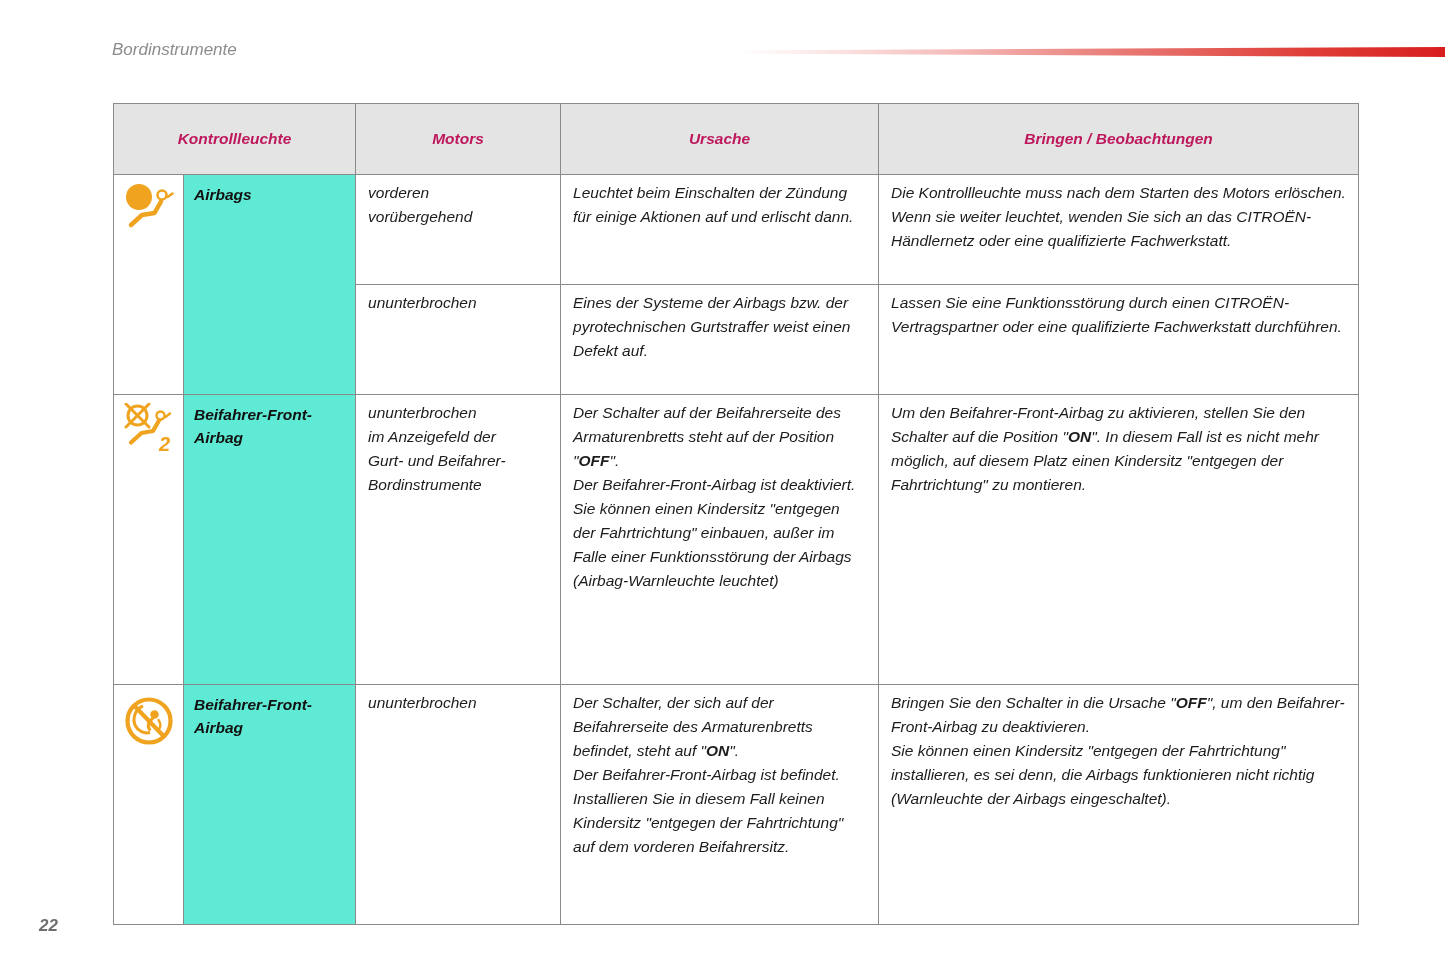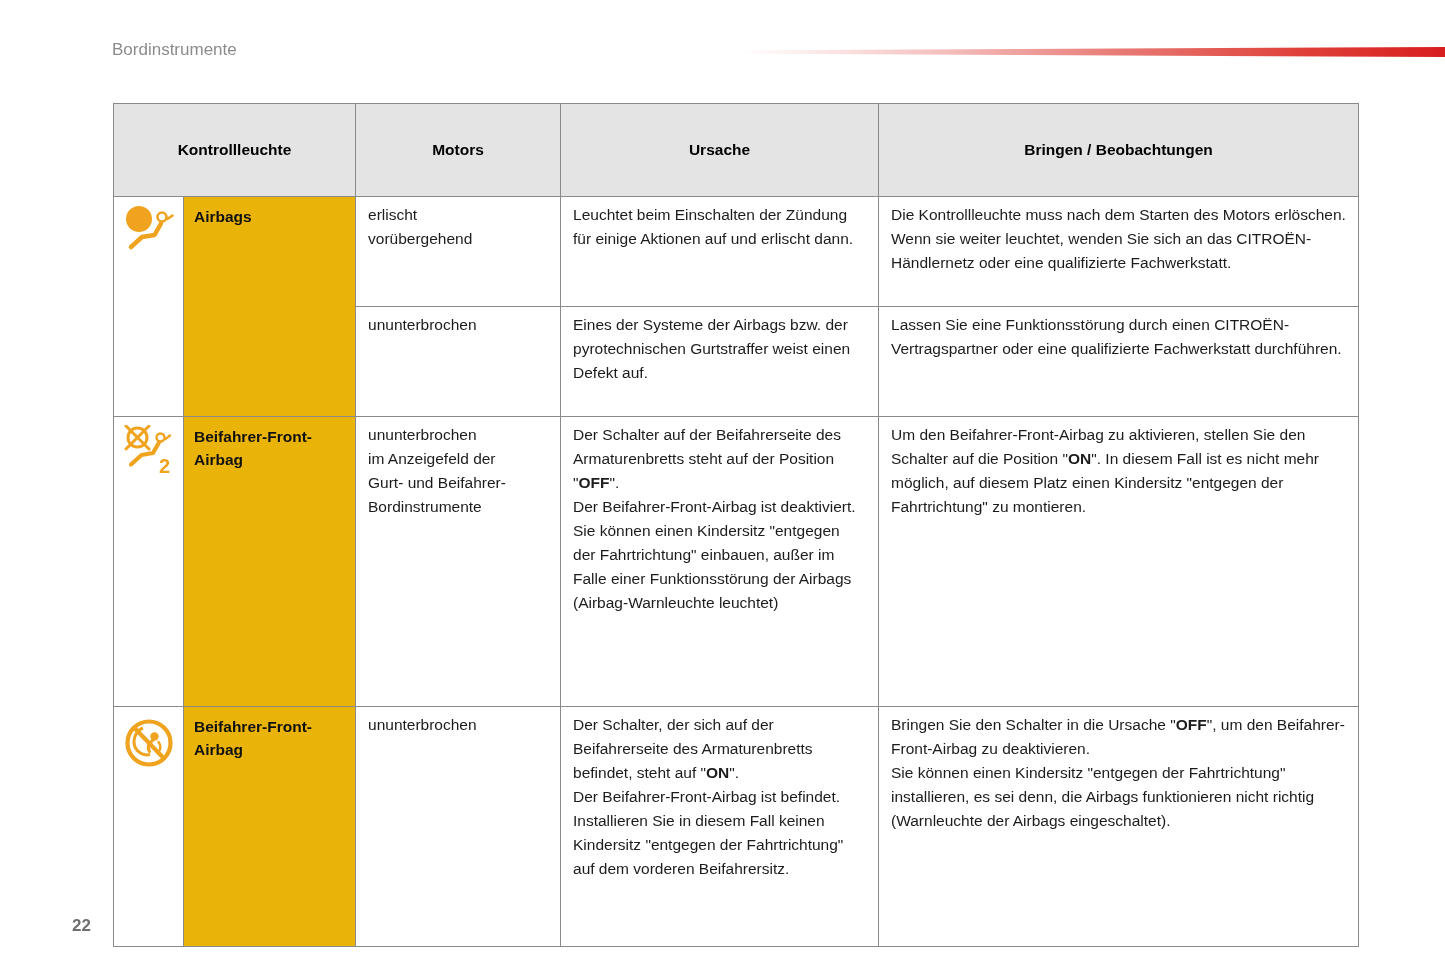--- a/index.html
+++ b/index.html
@@ -3,20 +3,21 @@
 <meta charset="utf-8">
 <style>
   html,body{margin:0;padding:0;background:#ffffff;}
   .page{
     position:relative;
     width:1445px;height:964px;
     background:#ffffff;
     font-family:"Liberation Sans", sans-serif;
     color:#1c1c1c;
     overflow:hidden;
+    font-style:italic;
   }
   .section-title{
     position:absolute;left:112px;top:40px;
     font-size:17px;color:#8c8c8c;font-weight:400;
   }
   .red-swoosh{
     position:absolute;top:47px;left:735px;right:0;height:10px;
     background:linear-gradient(90deg,
       rgba(218,37,29,0) 0%,
       rgba(218,37,29,0.10) 12%,
@@ -33,40 +34,40 @@
     table-layout:fixed;
     font-size:15.5px;line-height:24px;
   }
   .warn-table th,.warn-table td{
     border:1px solid #8a8a8a;
     vertical-align:top;
     padding:6px 12px;
   }
   .warn-table thead th{
     background:#e4e4e4;
-    font-weight:bold;color:#000000;
+    font-weight:bold;color:#be185d;
     text-align:center;vertical-align:middle;
-    height:48px;padding:22px 8px;font-size:15.5px;
+    height:48px;padding:11px 8px;font-size:15.5px;
   }
   td.icon-cell{
     width:70px;background:#ffffff;
     text-align:center;padding:8px 4px 4px 4px;
   }
   td.label-cell{
-    background:#eab308;
+    background:#5eead4;
     font-weight:bold;color:#111;
     padding:8px 8px 8px 10px;line-height:23px;
   }
   td.text-cell{background:#ffffff;}
   tr.h110{height:110px;}
   tr.h290{height:290px;}
   tr.h240{height:240px;}
   .page-number{
     position:absolute;left:39px;top:916px;
-    font-size:17px;font-weight:bold;color:#6e6e6e;margin-left:33px;
+    font-size:17px;font-weight:bold;color:#6e6e6e;
   }
   svg.wicon{display:block;margin:0 auto;}
   .ic-stroke{fill:none;stroke:#f0a31e;}
   .ic-fill{fill:#f0a31e;stroke:none;}
   svg.wicon text{fill:#f0a31e;font-weight:bold;font-family:"Liberation Sans",sans-serif;}
 </style>
 </head>
 <body>
 
 <div class="page">
@@ -96,21 +97,21 @@
       <tr class="h110">
         <td class="icon-cell" rowspan="2">
           <svg class="wicon" width="52" height="58" viewBox="0 0 52 58" aria-hidden="true">
             <circle class="ic-fill" cx="16" cy="14" r="13"></circle>
             <circle class="ic-stroke" cx="39" cy="12" r="4.5" stroke-width="2.6"></circle>
             <line class="ic-stroke" x1="44.5" y1="14" x2="49.5" y2="10.5" stroke-width="2.6" stroke-linecap="round"></line>
             <polyline class="ic-stroke" points="38,18.5 31.5,30 19,32 8,42" stroke-width="4.5" stroke-linecap="round" stroke-linejoin="round"></polyline>
           </svg>
         </td>
         <td class="label-cell" rowspan="2">Airbags</td>
-        <td class="text-cell"><span>erlischt</span><br><span>vorübergehend</span></td>
+        <td class="text-cell"><span>vorderen</span><br><span>vorübergehend</span></td>
         <td class="text-cell"><span>Leuchtet beim Einschalten der Zündung für einige Aktionen auf und erlischt dann.</span></td>
         <td class="text-cell"><span>Die Kontrollleuchte muss nach dem Starten des Motors erlöschen.</span><br><span>Wenn sie weiter leuchtet, wenden Sie sich an das CITROËN-Händlernetz oder eine qualifizierte Fachwerkstatt.</span></td>
       </tr>
       <tr class="h110">
         <td class="text-cell"><span>ununterbrochen</span></td>
         <td class="text-cell"><span>Eines der Systeme der Airbags bzw. der pyrotechnischen Gurtstraffer weist einen Defekt auf.</span></td>
         <td class="text-cell"><span>Lassen Sie eine Funktionsstörung durch einen CITROËN-Vertragspartner oder eine qualifizierte Fachwerkstatt durchführen.</span></td>
       </tr>
 
       <tr class="h290">

